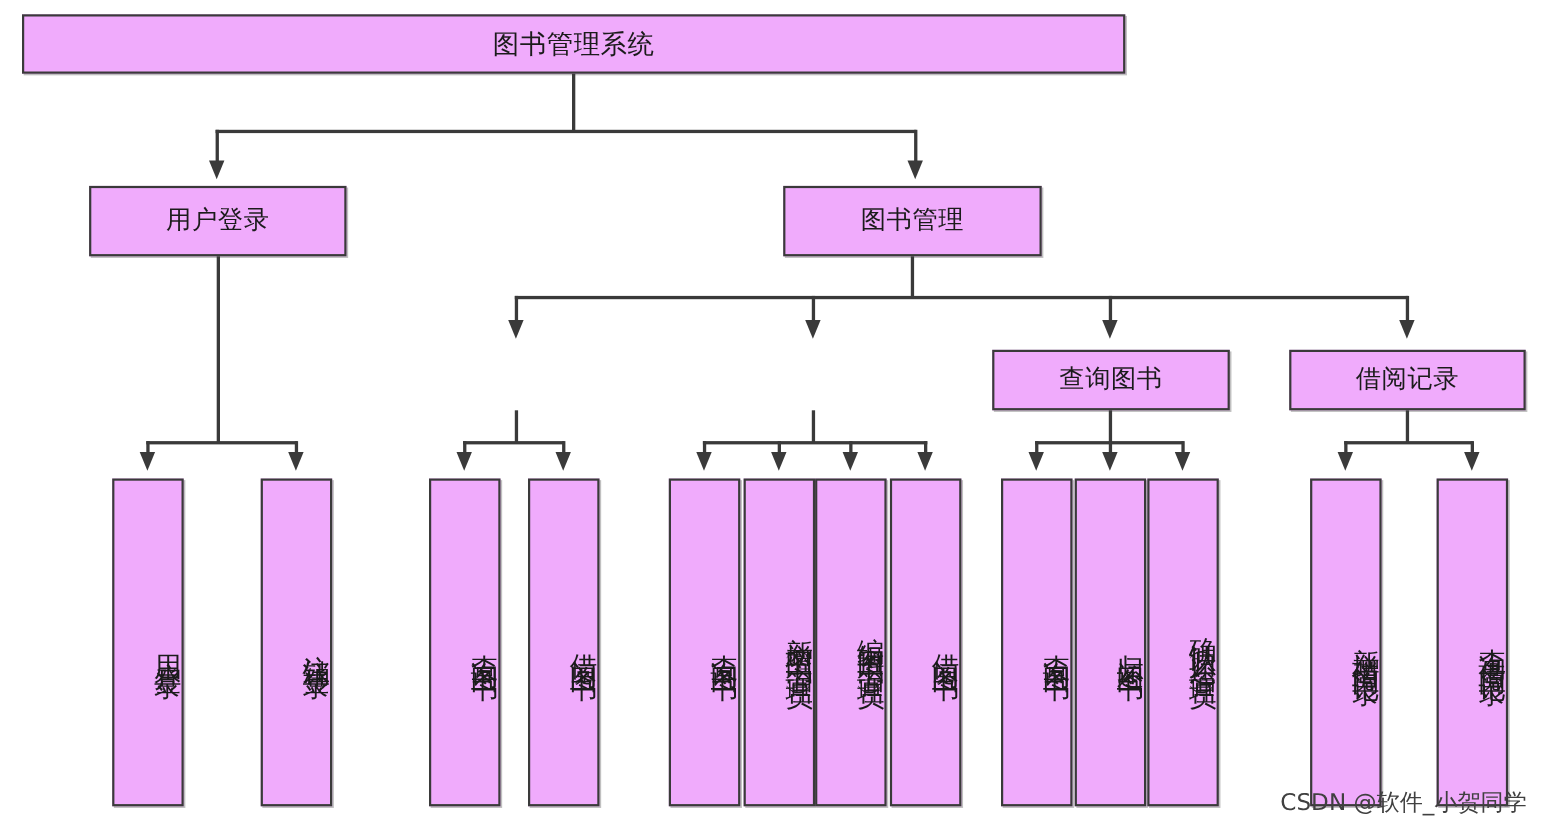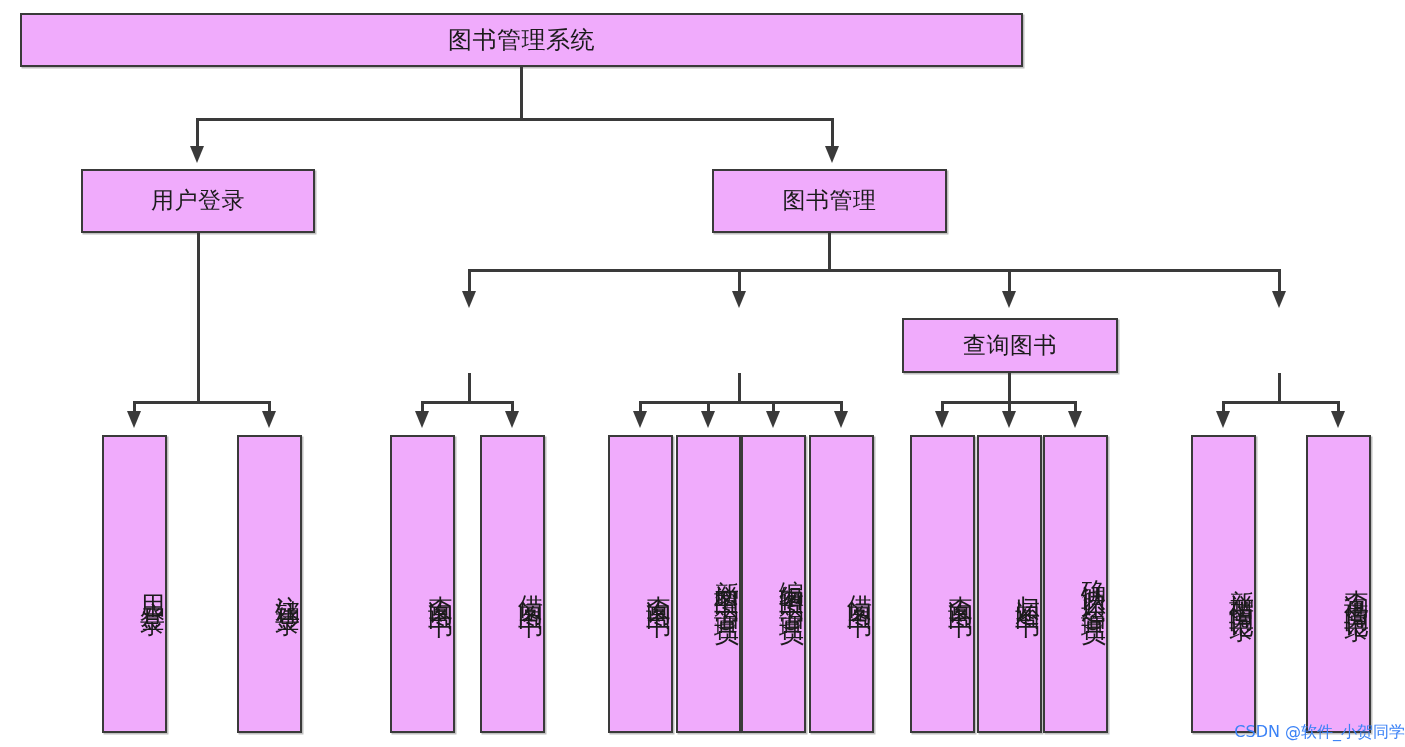--- a/index.html
+++ b/index.html
@@ -67,24 +67,24 @@
     position: absolute;
     width: 0;
     height: 0;
     border-left: 7px solid transparent;
     border-right: 7px solid transparent;
     border-top: 17px solid #3a3a3a;
   }
   
   #watermark {
     position: absolute;
-    right: 0;
+    right: 17px;
     bottom: 4px;
-    font-size: 16px;
-    color: #3b82f6;
+    font-size: 21px;
+    color: #404040;
     font-family: "DejaVu Sans", "Liberation Sans", sans-serif;
     white-space: nowrap;
     pointer-events: none;
   }
 </style>
 </head>
 <body>
 
 <div id="canvas">
 
@@ -121,20 +121,23 @@
   <div class="conn vline" style="left:1008px; top:269px; width:2.5px; height:24px;"></div>
   <div class="conn vline" style="left:1278px; top:269px; width:2.5px; height:24px;"></div>
   <div class="arrow" style="left:462px; top:291px;"></div>
   <div class="arrow" style="left:732px; top:291px;"></div>
   <div class="arrow" style="left:1002px; top:291px;"></div>
   <div class="arrow" style="left:1272px; top:291px;"></div>
 
   <div class="node horiz" style="left:902px; top:318px; width:216px; height:55px;">
     <span>查询图书</span>
   </div>
+  <div class="node horiz" style="left:1172px; top:318px; width:215px; height:55px;">
+    <span>借阅记录</span>
+  </div>
 
   <div class="conn vline" style="left:468px; top:373px; width:2.5px; height:30px;"></div>
   <div class="conn hline" style="left:421px; top:401px; width:92px; height:2.5px;"></div>
   <div class="conn vline" style="left:421px; top:401px; width:2.5px; height:12px;"></div>
   <div class="conn vline" style="left:511px; top:401px; width:2.5px; height:12px;"></div>
   <div class="arrow" style="left:415px; top:411px;"></div>
   <div class="arrow" style="left:505px; top:411px;"></div>
 
   <div class="conn vline" style="left:738px; top:373px; width:2.5px; height:30px;"></div>
   <div class="conn hline" style="left:639px; top:401px; width:204px; height:2.5px;"></div>

